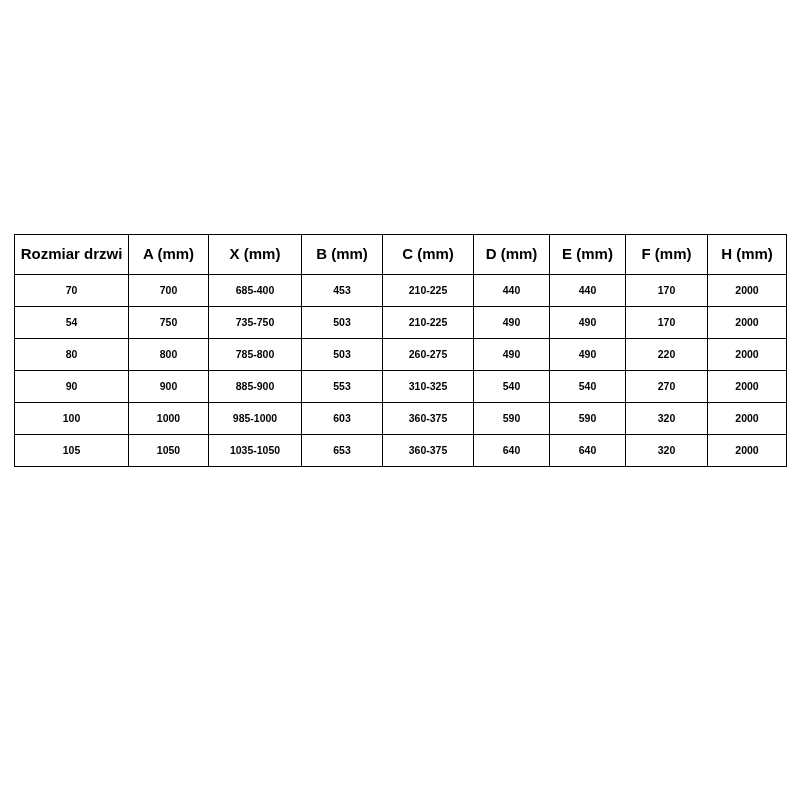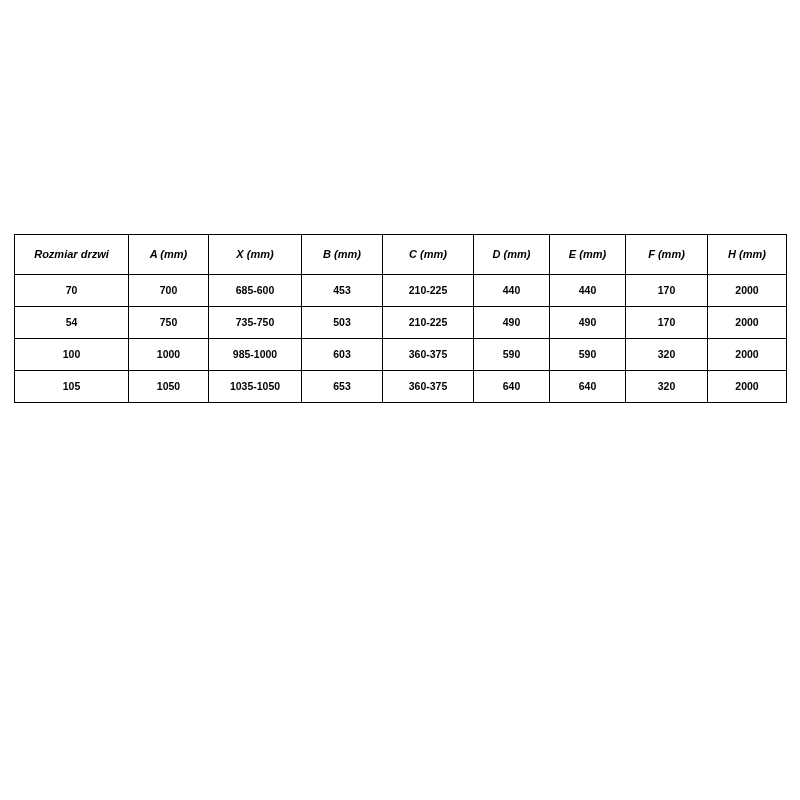--- a/index.html
+++ b/index.html
@@ -42,22 +42,21 @@
     color: #000000;
     font-size: 10.5px;
     font-weight: bold;
     height: 31px;
     padding: 0;
     line-height: 1.1;
     white-space: nowrap;
   }
   table.spec thead th {
     height: 39px;
-    font-size: 11px;
-    font-style: italic;
+    font-size: 15px;
   }
   
   col.c0 { width: 114px; }
   col.c1 { width: 80px; }
   col.c2 { width: 93px; }
   col.c3 { width: 81px; }
   col.c4 { width: 91px; }
   col.c5 { width: 76px; }
   col.c6 { width: 76px; }
   col.c7 { width: 82px; }
@@ -90,37 +89,59 @@
           <th>D (mm)</th>
           <th>E (mm)</th>
           <th>F (mm)</th>
           <th>H (mm)</th>
         </tr>
       </thead>
       <tbody>
         <tr>
           <td>70</td>
           <td>700</td>
-          <td>685-600</td>
+          <td>685-400</td>
           <td>453</td>
           <td>210-225</td>
           <td>440</td>
           <td>440</td>
           <td>170</td>
           <td>2000</td>
         </tr>
         <tr>
           <td>54</td>
           <td>750</td>
           <td>735-750</td>
           <td>503</td>
           <td>210-225</td>
           <td>490</td>
           <td>490</td>
           <td>170</td>
+          <td>2000</td>
+        </tr>
+        <tr>
+          <td>80</td>
+          <td>800</td>
+          <td>785-800</td>
+          <td>503</td>
+          <td>260-275</td>
+          <td>490</td>
+          <td>490</td>
+          <td>220</td>
+          <td>2000</td>
+        </tr>
+        <tr>
+          <td>90</td>
+          <td>900</td>
+          <td>885-900</td>
+          <td>553</td>
+          <td>310-325</td>
+          <td>540</td>
+          <td>540</td>
+          <td>270</td>
           <td>2000</td>
         </tr>
         <tr>
           <td>100</td>
           <td>1000</td>
           <td>985-1000</td>
           <td>603</td>
           <td>360-375</td>
           <td>590</td>
           <td>590</td>

